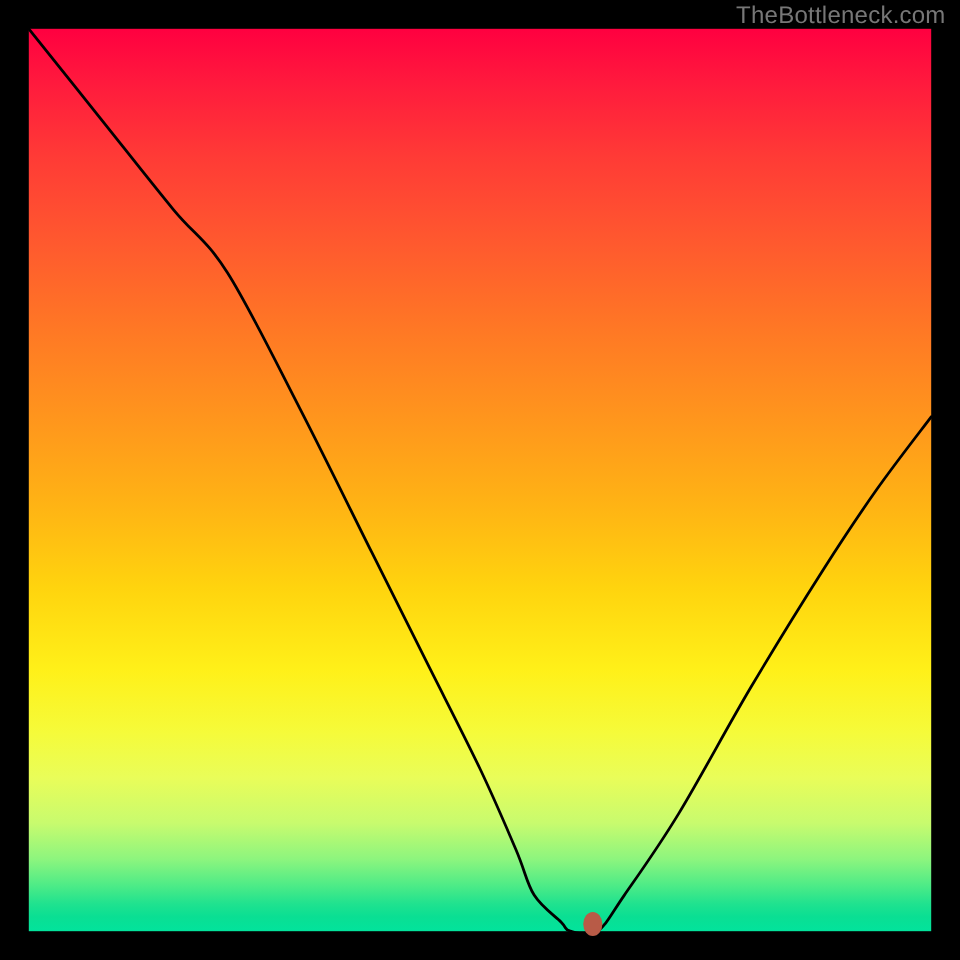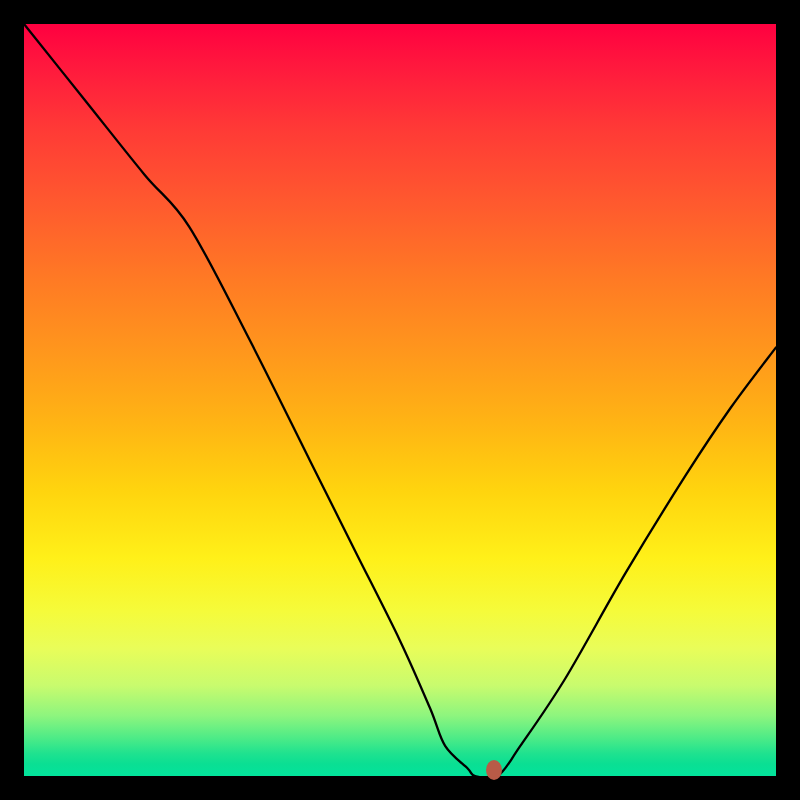--- a/index.html
+++ b/index.html
@@ -70,20 +70,21 @@
   .marker {
     fill: #b85b47;
     stroke: none;
   }
 </style>
 </head>
 <body>
 
 <div class="frame">
 
+  <div class="source-label">TheBottleneck.com</div>
 
   <div class="plot-area">
 
     <svg class="curve" viewBox="0 0 752 752" preserveAspectRatio="none">
       <path id="bottleneck-path" class="curve-path" d="M 0 0 C 10.026666666666667 12.533333333333323, 40.10666666666667 50.13333333333327, 60.160000000000004 75.19999999999993 C 80.21333333333334 100.2666666666666, 102.77333333333334 129.0933333333333, 120.32000000000001 150.39999999999998 C 137.86666666666667 171.70666666666665, 147.89333333333335 175.4666666666666, 165.44 203.03999999999996 C 182.98666666666665 230.61333333333332, 205.54666666666665 276.9866666666667, 225.6 315.84000000000003 C 245.65333333333334 354.6933333333334, 268.2133333333333 401.0666666666667, 285.76 436.16 C 303.3066666666667 471.25333333333333, 315.84 496.32, 330.88 526.4 C 345.92 556.48, 363.46666666666664 590.3199999999999, 376 616.64 C 388.53333333333336 642.96, 398.56000000000006 666.7733333333334, 406.08000000000004 684.32 C 413.6 701.8666666666667, 414.8533333333334 711.8933333333333, 421.12000000000006 721.92 C 427.3866666666667 731.9466666666666, 438.66666666666663 739.4666666666667, 443.67999999999995 744.48 C 448.69333333333327 749.4933333333333, 446.18666666666667 750.7466666666667, 451.2 752 C 456.2133333333333 753.2533333333333, 466.24 757.0133333333333, 473.76 752 C 481.28 746.9866666666667, 485.0400000000001 738.2133333333333, 496.32000000000005 721.92 C 507.6 705.6266666666667, 523.8933333333333 683.0666666666666, 541.4399999999999 654.24 C 558.9866666666666 625.4133333333334, 581.5466666666666 582.8000000000001, 601.6 548.96 C 621.6533333333334 515.12, 644.2133333333334 478.7733333333333, 661.76 451.2 C 679.3066666666666 423.62666666666667, 691.84 404.82666666666665, 706.88 383.52 C 721.92 362.2133333333333, 744.48 333.38666666666666, 752 323.36"></path>
       <ellipse id="optimal-marker" class="marker" cx="470" cy="746" rx="8" ry="10"></ellipse>
     </svg>
 
   </div>
 </div>

